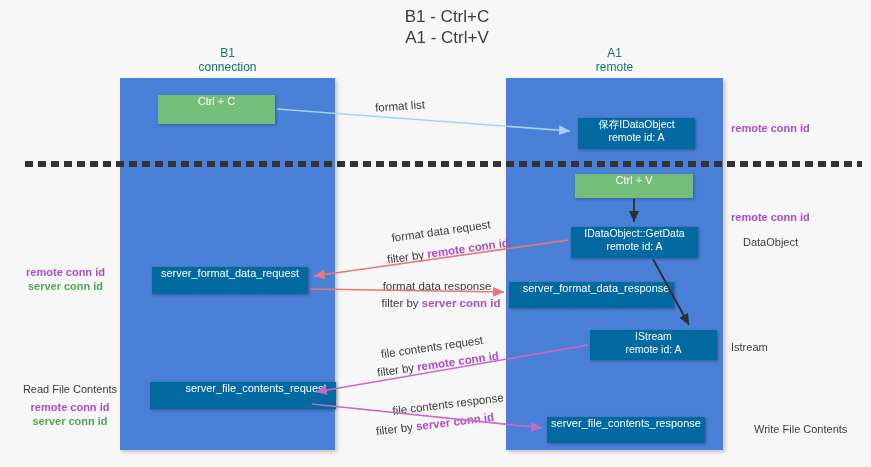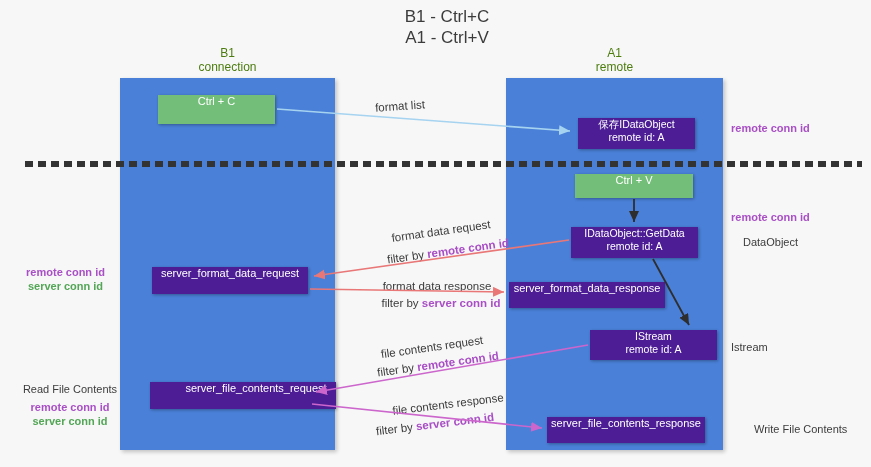--- a/index.html
+++ b/index.html
@@ -9,34 +9,34 @@
     font-family:"Liberation Sans",sans-serif;
     position:relative;
   }
   .stage{position:absolute;left:0;top:0;width:871px;height:467px;}
   .title{
     position:absolute;left:297px;top:6px;width:300px;
     text-align:center;font-size:17px;color:#3c3c3c;line-height:21px;
   }
   .lane-header{
     position:absolute;top:46px;text-align:center;
-    font-size:12px;color:#4d7c0f;line-height:14px;z-index:3;
+    font-size:12px;color:#0f766e;line-height:14px;z-index:3;
   }
   .lane{
     position:absolute;top:78px;height:372px;background:#4a80d8;
     box-shadow:2px 2px 4px rgba(0,0,0,0.22);z-index:1;
   }
   .node{
     position:absolute;z-index:3;display:flex;flex-direction:column;
     align-items:center;justify-content:flex-start;
     color:#ffffff;font-size:11px;text-align:center;line-height:13px;
     box-shadow:1px 1px 3px rgba(0,0,0,0.32);
   }
   .node.green{background:#73bf79;}
-  .node.orange{background:#4c1d95;}
+  .node.orange{background:#0369a1;}
   .flow-label{
     position:absolute;white-space:nowrap;z-index:4;
     font-size:11.5px;color:#3c3c3c;
     transform:translate(-50%,-50%) rotate(var(--r,0deg));
   }
   .conn{font-weight:bold;color:#a94fc6;}
   .ann{
     position:absolute;white-space:nowrap;z-index:4;
     font-size:11px;color:#3c3c3c;
   }
@@ -85,21 +85,21 @@
 
   <div class="node orange" style="left:571px;top:227px;width:127px;height:31px;font-size:10.5px;">
     <span>IDataObject::GetData</span>
     <span>remote id: A</span>
   </div>
 
   <div class="node orange" style="left:152px;top:267px;width:156px;height:27px;">
     <span>server_format_data_request</span>
   </div>
 
-  <div class="node orange" style="left:509px;top:282px;width:156px;height:26px;">
+  <div class="node orange" style="left:509px;top:282px;width:156px;height:26px;padding-left:9px;">
     <span>server_format_data_response</span>
   </div>
 
   <div class="node orange" style="left:590px;top:330px;width:127px;height:30px;font-size:10.5px;">
     <span>IStream</span>
     <span>remote id: A</span>
   </div>
 
   <div class="node orange" style="left:150px;top:382px;width:160px;height:27px;padding-left:26px;">
     <span>server_file_contents_request</span>

